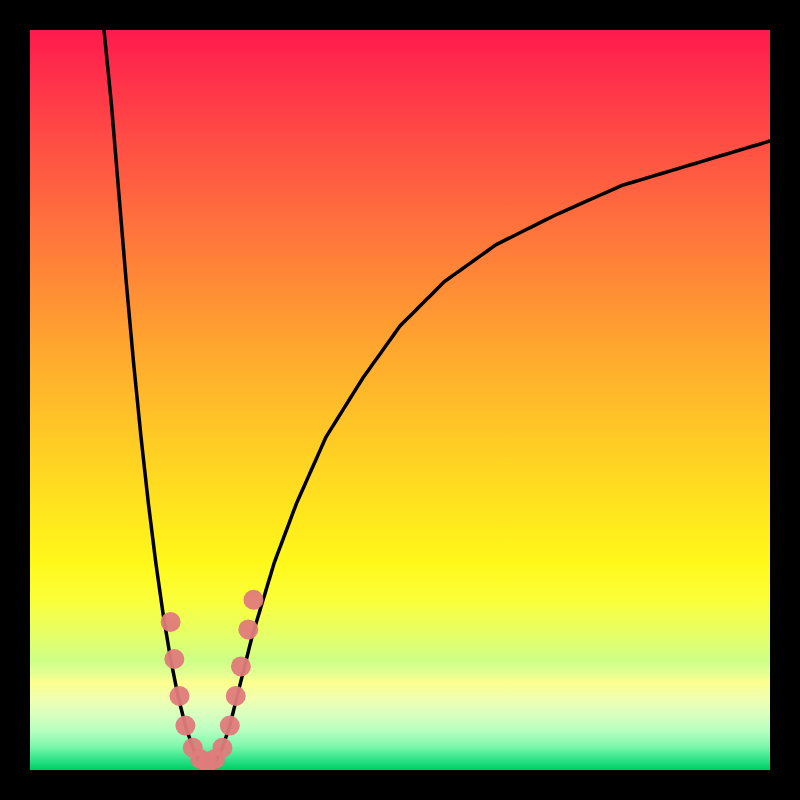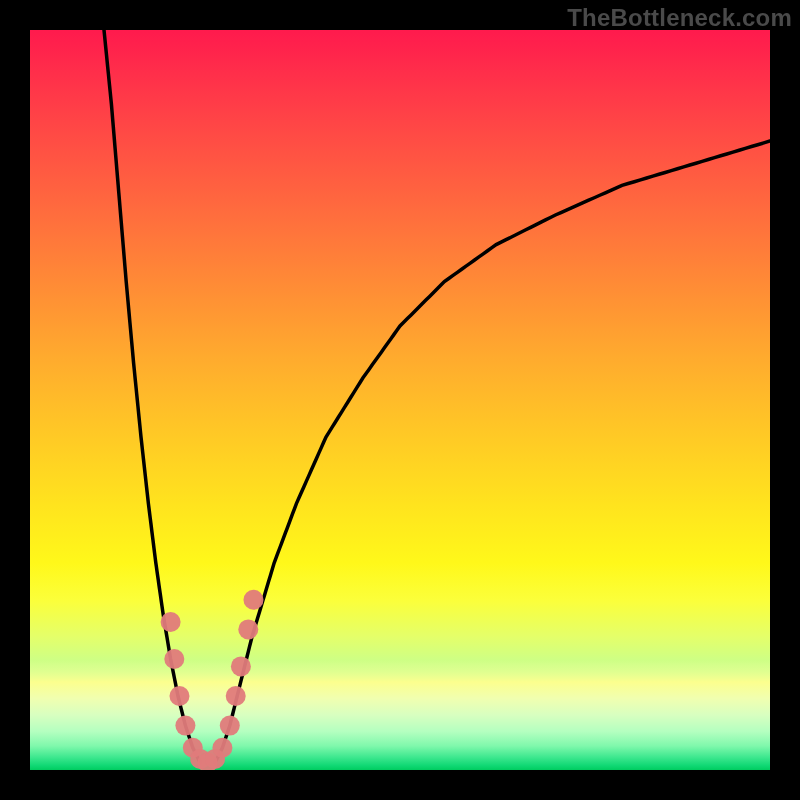--- a/index.html
+++ b/index.html
@@ -104,14 +104,13 @@
         <circle cx="177.60" cy="732.60" r="10" fill="#e07b7b" fill-opacity="0.95"></circle>
         <circle cx="185.00" cy="728.90" r="10" fill="#e07b7b" fill-opacity="0.95"></circle>
         <circle cx="192.40" cy="717.80" r="10" fill="#e07b7b" fill-opacity="0.95"></circle>
         <circle cx="199.80" cy="695.60" r="10" fill="#e07b7b" fill-opacity="0.95"></circle>
         <circle cx="205.72" cy="666.00" r="10" fill="#e07b7b" fill-opacity="0.95"></circle>
         <circle cx="210.90" cy="636.40" r="10" fill="#e07b7b" fill-opacity="0.95"></circle>
         <circle cx="218.30" cy="599.40" r="10" fill="#e07b7b" fill-opacity="0.95"></circle>
         <circle cx="223.48" cy="569.80" r="10" fill="#e07b7b" fill-opacity="0.95"></circle>
       </svg>
   </div>
-  <div class="watermark">TheBottleneck.com</div>
 </div>
 
 </body></html>

